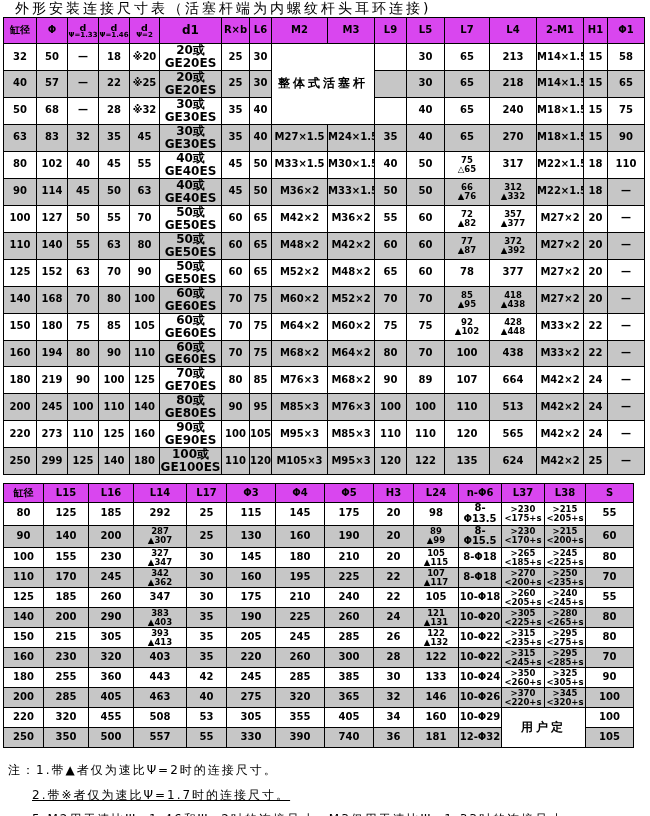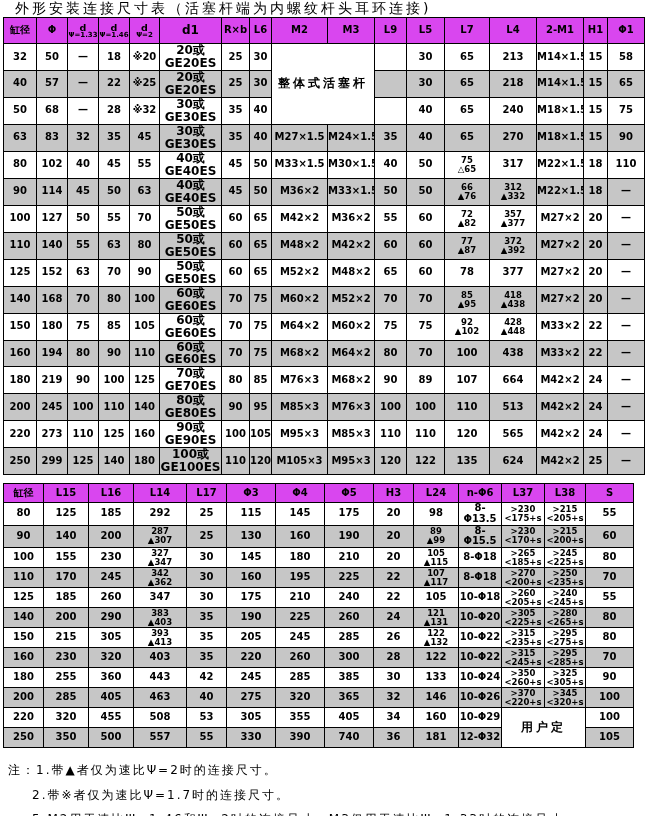--- a/index.html
+++ b/index.html
@@ -18,21 +18,21 @@
   #t1 tr.tall{height:27px;}
   #t2 tr{height:20px;}
   #t2 tr.head{height:19px;}
   #t1 td:nth-child(6){font-size:12px;letter-spacing:0;}
   td.dbl{font-size:8.5px;line-height:1.06;}
   td.merged{background:#fff !important;font-size:12px;letter-spacing:3px;}
   .sub{display:block;font-size:7px;line-height:7px;font-weight:bold;margin-top:-1px;}
   .hmain{display:block;font-size:9.5px;line-height:10px;}
   .notes{margin:10px 0 0 5px;font-size:12px;line-height:24.5px;letter-spacing:2px;}
   .note{white-space:nowrap;}
-  .note.indent{padding-left:24px;}
+  .note.indent{padding-left:24px;text-decoration:underline;}
 </style>
 </head>
 <body>
 
 <div class="wrap">
   <div class="title">外形安装连接尺寸表（活塞杆端为内螺纹杆头耳环连接)</div>
 
   <table id="t1">
       <colgroup>
         <col style="width: 33px;">

